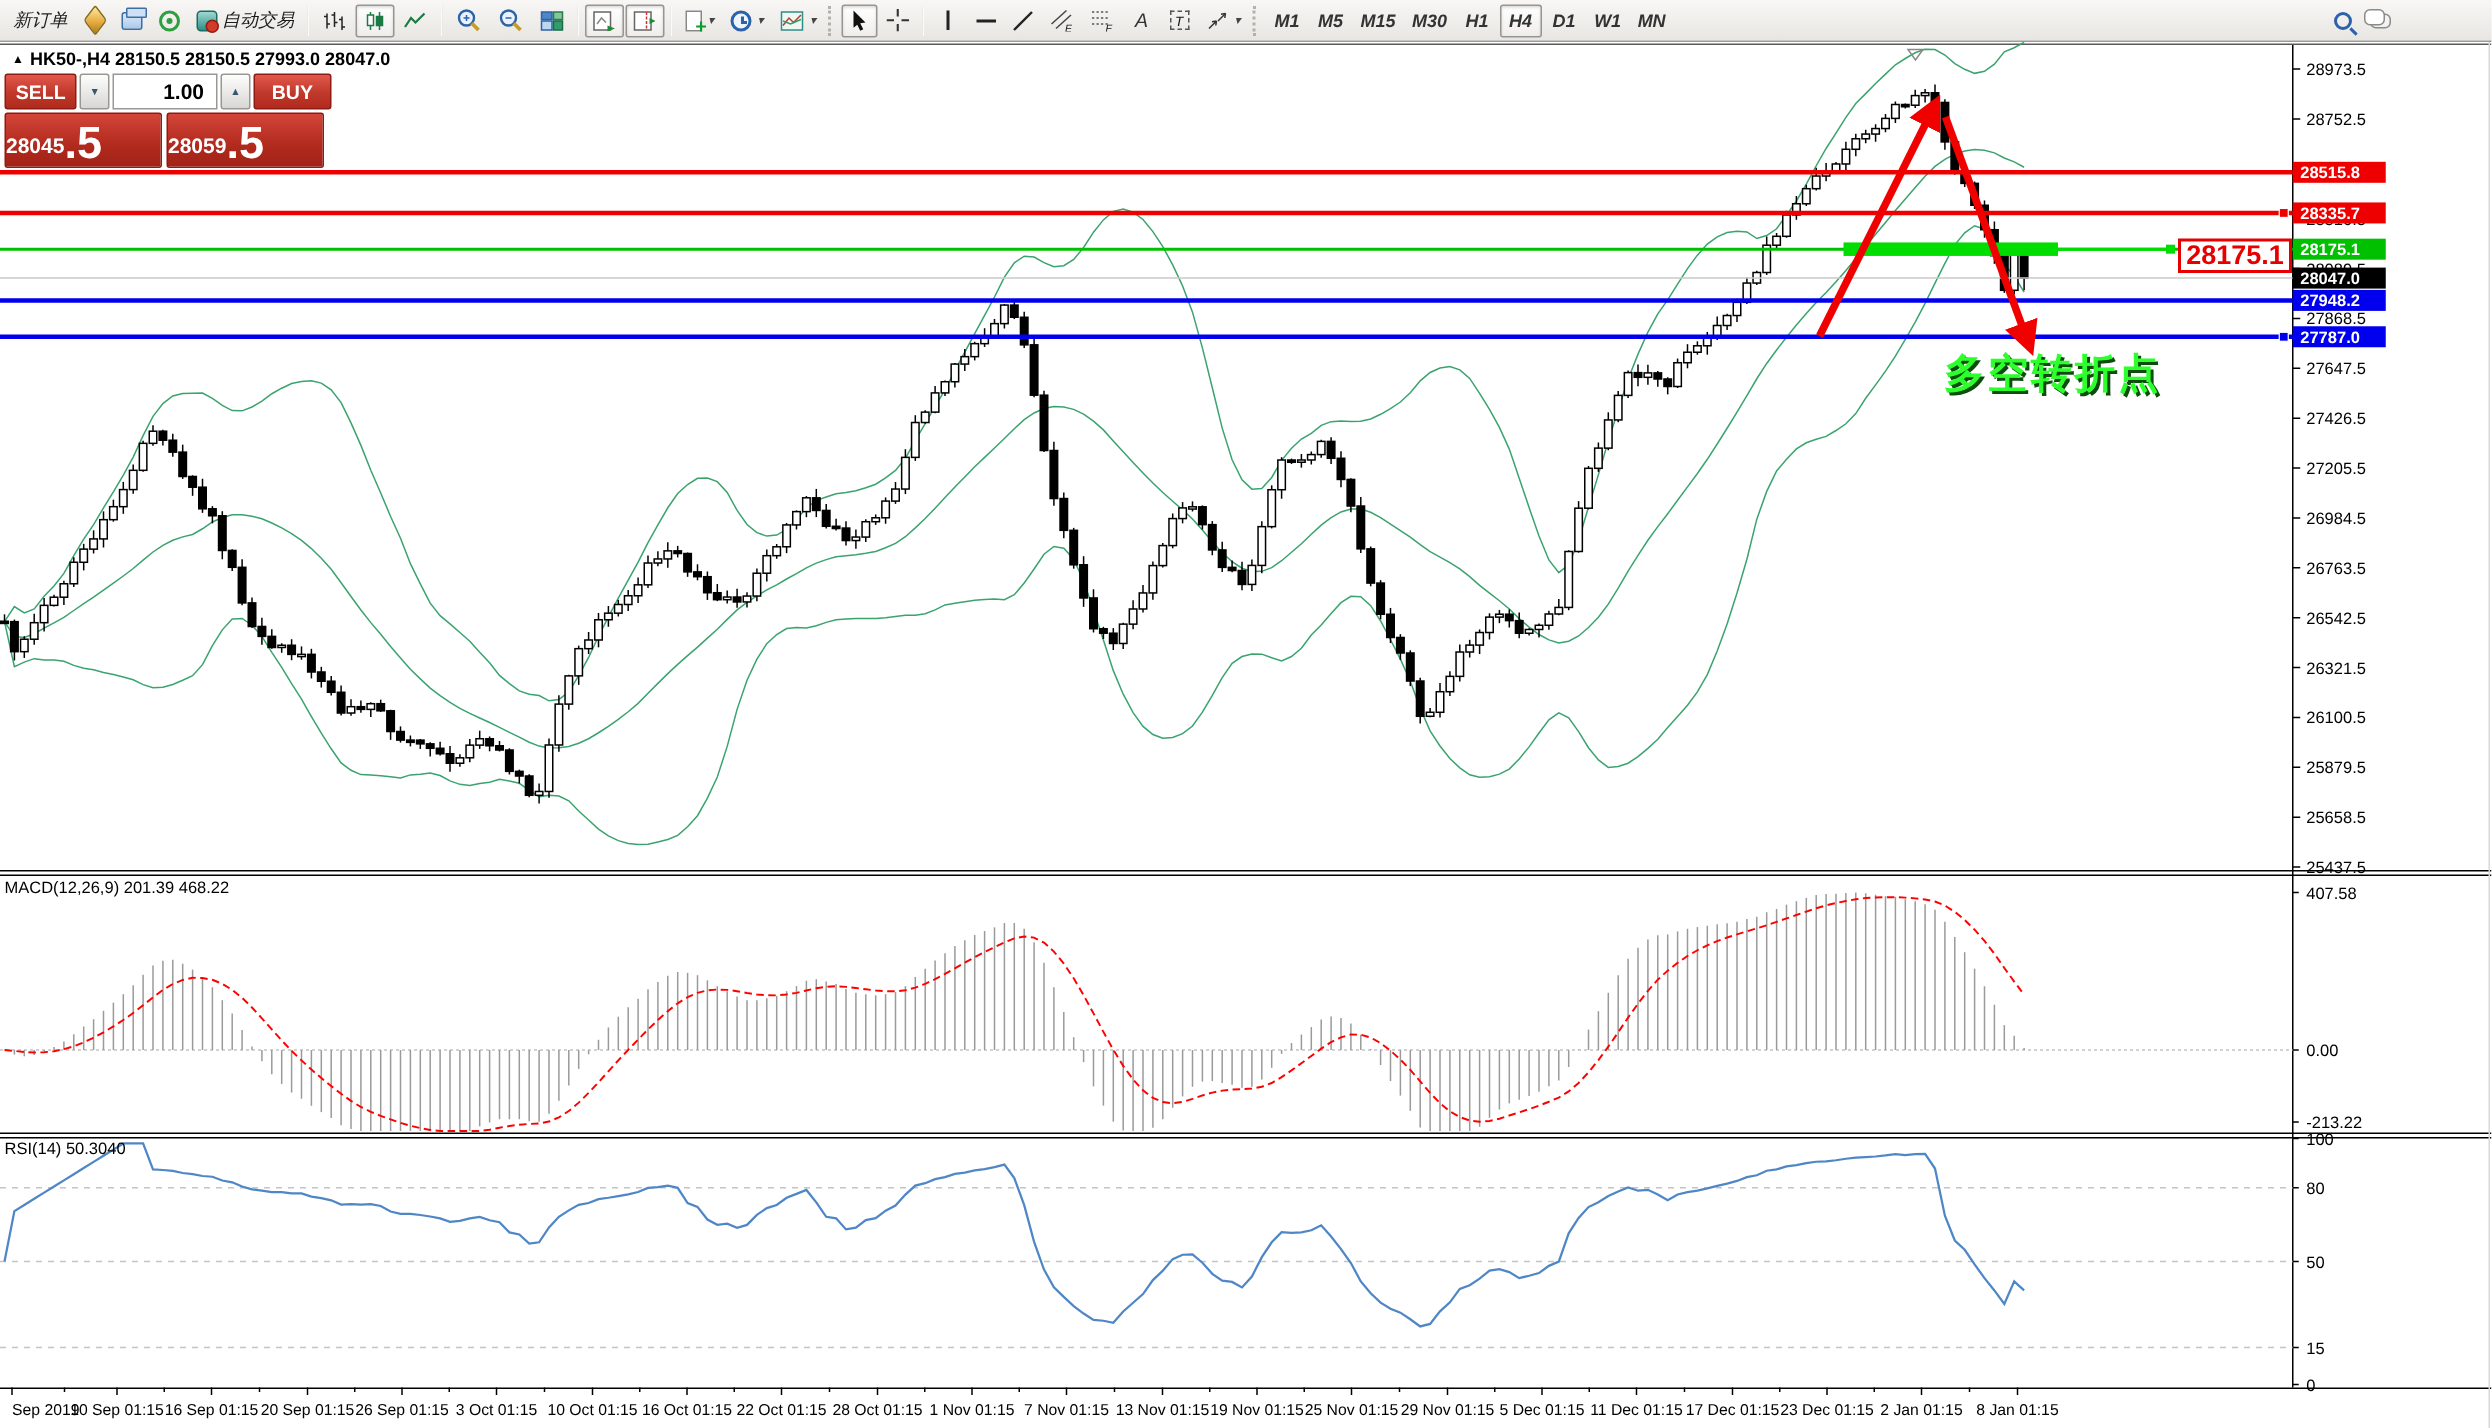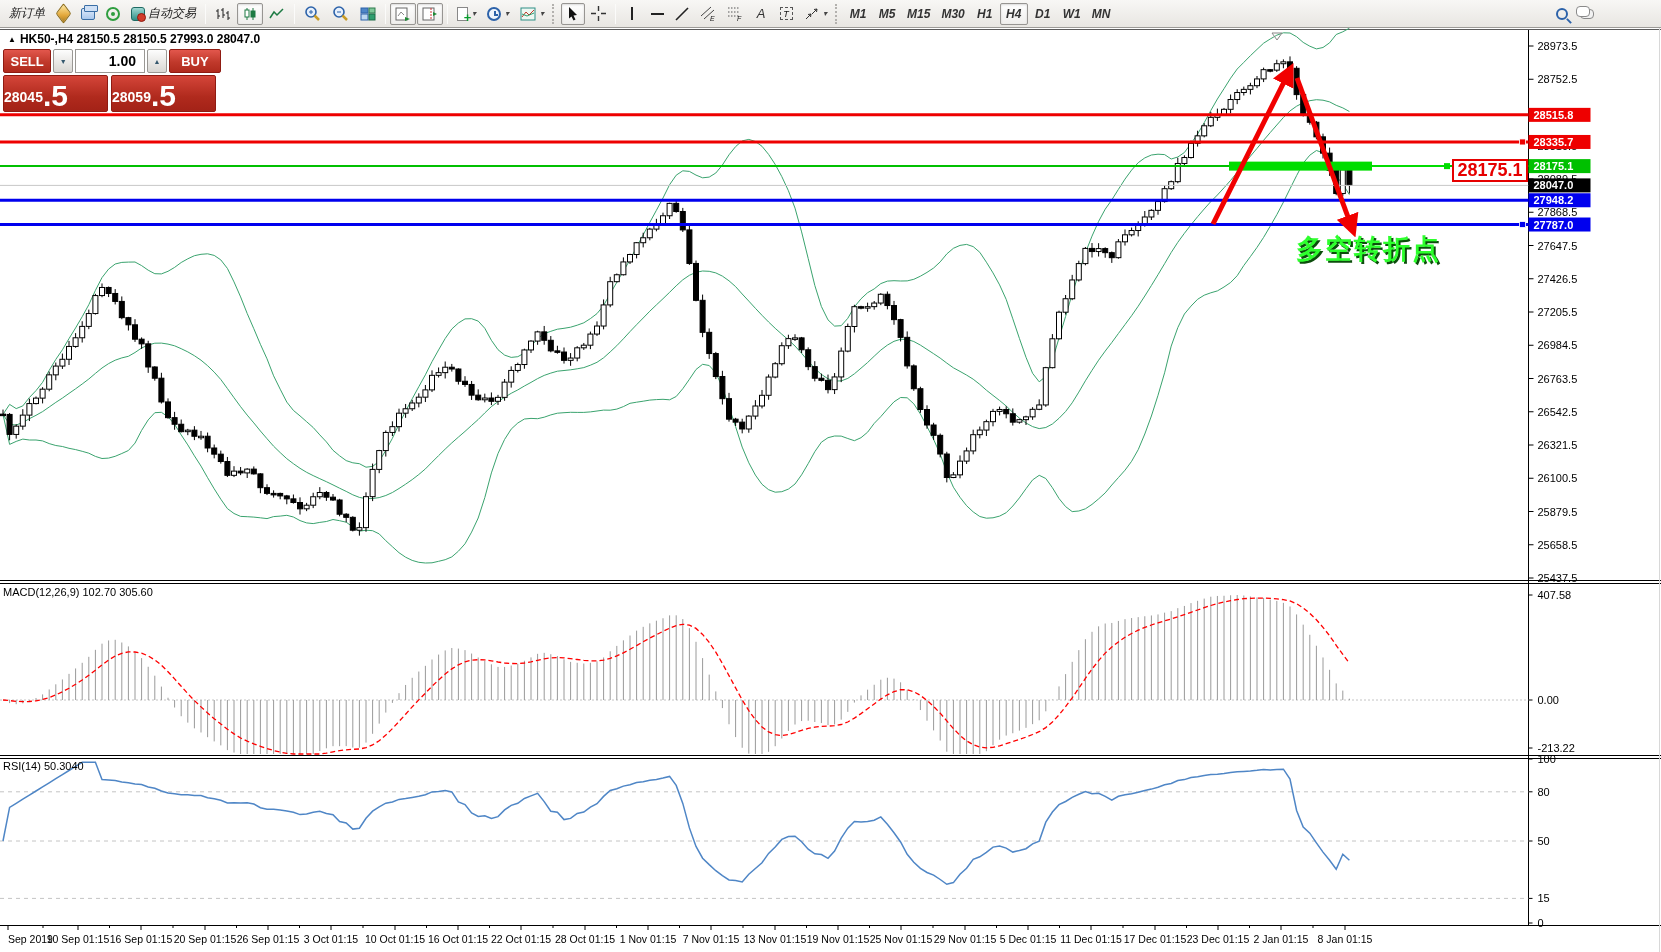--- a/index.html
+++ b/index.html
@@ -1062,17 +1062,17 @@
       <span class="main">28045</span>
       <span class="big">.5</span>
     </div>
     <div class="pricebox">
       <span class="main">28059</span>
       <span class="big">.5</span>
     </div>
   </div>
 </div>
 
-<div class="pane-label" style="left:3px; top:586px;">MACD(12,26,9) 102.70 305.60</div>
+<div class="pane-label" style="left:3px; top:586px;">MACD(12,26,9) 201.39 468.22</div>
 <div class="pane-label" style="left:3px; top:760px;">RSI(14) 50.3040</div>
 
 <div class="price-tag">28175.1</div>
 <div class="annotation">多空转折点</div>
 
 </body></html>

